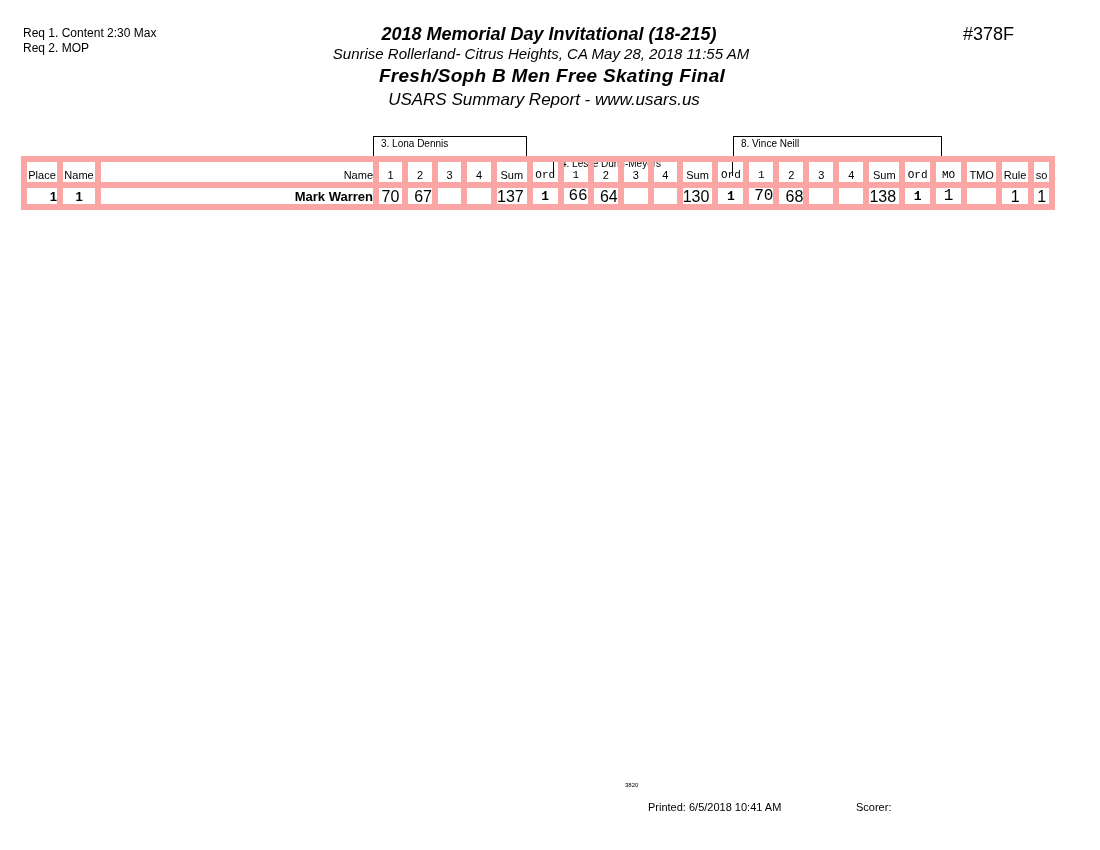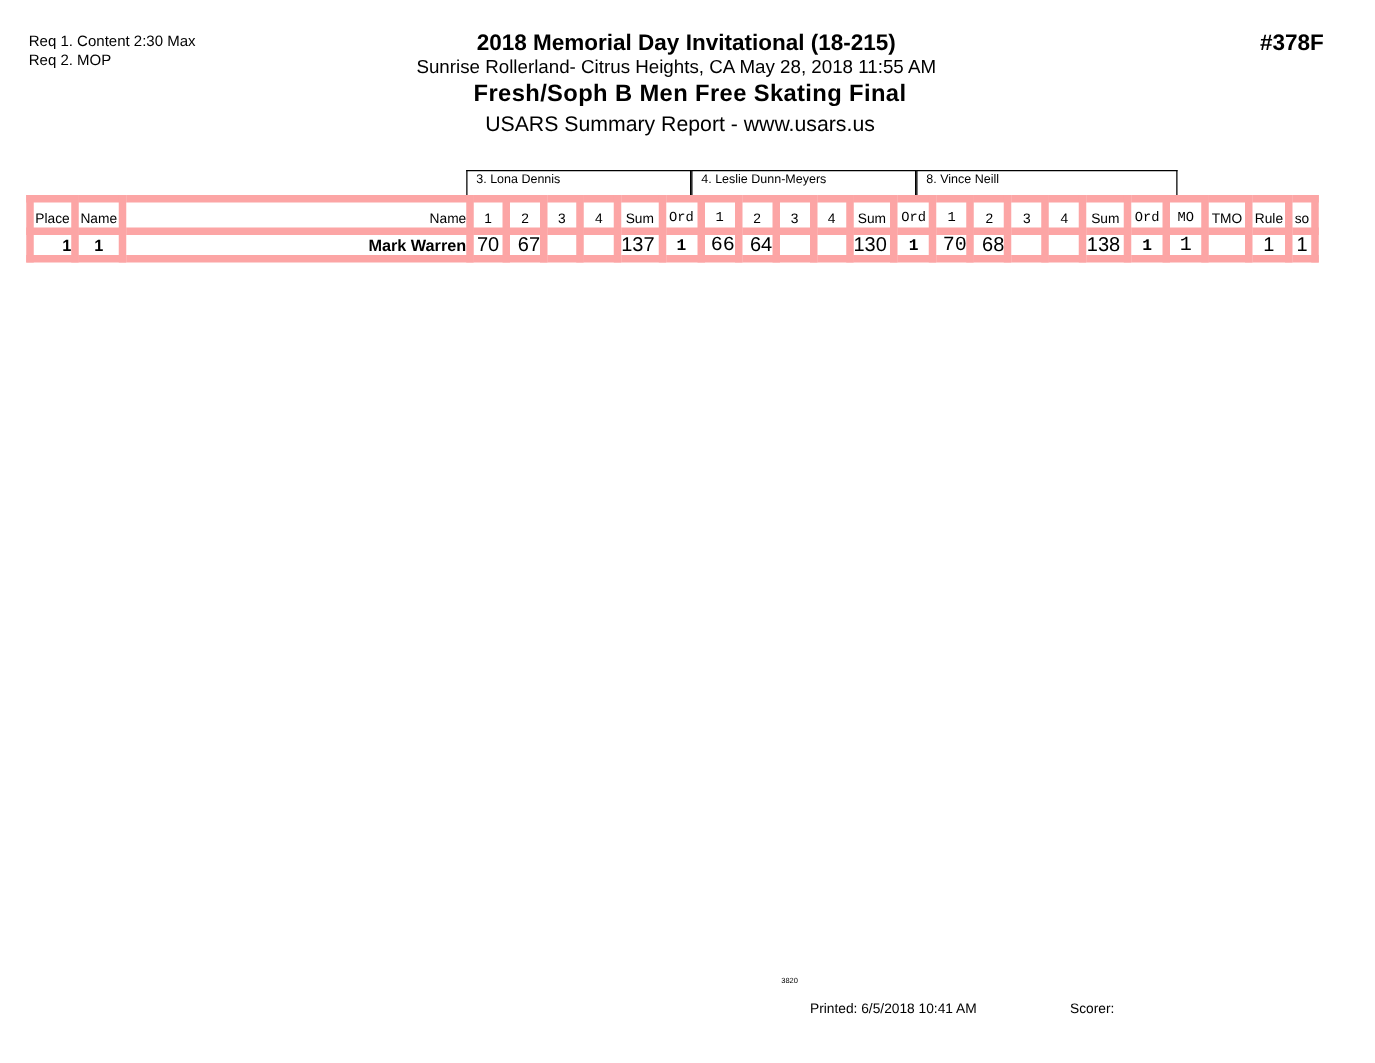--- a/index.html
+++ b/index.html
@@ -1,24 +1,24 @@
 <!DOCTYPE html>
 <html><head>
 <meta charset="utf-8">
 <style>
   html, body { margin:0; padding:0; background:#fff; }
   body { width:1100px; height:850px; position:relative; overflow:hidden; font-family:"Liberation Sans", sans-serif; color:#000; }
   .abs { position:absolute; white-space:nowrap; }
   .req { left:23px; font-size:12px; line-height:14px; }
-  .center { left:0; width:1100px; text-align:center; }
+  .center { left:0; width:1100px; text-align:center;font-style:italic; }
   .t1 { top:24px; font-size:18px; font-weight:bold; left:-1px; }
   .t2 { top:45px; font-size:15px; left:-9px; }
   .t3 { top:65px; font-size:19px; font-weight:bold; left:2px; letter-spacing:0.3px; }
   .t4 { top:90px; font-size:17px; left:-6px; }
-  .evt { left:1008px; top:24px; font-size:18px; font-weight:bold; }
+  .evt { left:963px; top:24px; font-size:18px; font-weight:normal; }
   .judgebox { position:absolute; top:136px; height:20px; border:1px solid #000; border-bottom:none; font-size:10px; line-height:14px; padding-left:7px; box-sizing:border-box; }
   table.grid { position:absolute; left:21px; top:156px; border-collapse:collapse; table-layout:fixed; }
   table.grid td { border:6px solid #fca5a5; font-size:11px; height:19px; padding:0; text-align:center; overflow:hidden; white-space:nowrap; }
   table.grid tr.hdr td { height:20px; vertical-align:bottom; line-height:13px; }
   table.grid tr.row td { border-top:3px double #000; font-size:16px; height:16px; line-height:15px; }
   table.grid td.left { text-align:right; padding-left:3px; }
   table.grid td.thickL { border-left:4px solid #000;font-family:Liberation Mono, monospace; }
   table.grid tr.row td.b { font-weight:bold; font-size:13px; }
   table.grid td.r { text-align:center; padding-right:3px; }
   .foot { top:782px; font-size:11px;margin-top:19px; }
@@ -29,22 +29,22 @@
 
 <div class="abs req" style="top:26px;">Req 1.  Content 2:30 Max</div>
 <div class="abs req" style="top:41px;">Req 2.  MOP</div>
 
 <div class="abs center t1">2018 Memorial Day Invitational (18-215)</div>
 <div class="abs center t2">Sunrise Rollerland- Citrus Heights, CA  May 28, 2018  11:55 AM</div>
 <div class="abs center t3">Fresh/Soph B Men Free Skating Final</div>
 <div class="abs center t4">USARS Summary Report - www.usars.us</div>
 <div class="abs evt">#378F</div>
 
-<div class="judgebox" style="left:373px; width:180px;">3.  Lona Dennis</div>
-<div class="judgebox" style="left:553px; width:180px;">4.  Leslie Dunn-Meyers</div>
+<div class="judgebox" style="left:373px; width:154px;">3.  Lona Dennis</div>
+<div class="judgebox" style="left:553px; width:180px;margin-top:20px;">4.  Leslie Dunn-Meyers</div>
 <div class="judgebox" style="left:733px; width:209px;">8.  Vince Neill</div>
 
 <table class="grid">
   <colgroup>
     <col style="width:36px">
       <col style="width:38px">
       <col style="width:278px">
     <col style="width:29px">
       <col style="width:30px">
       <col style="width:29px">

